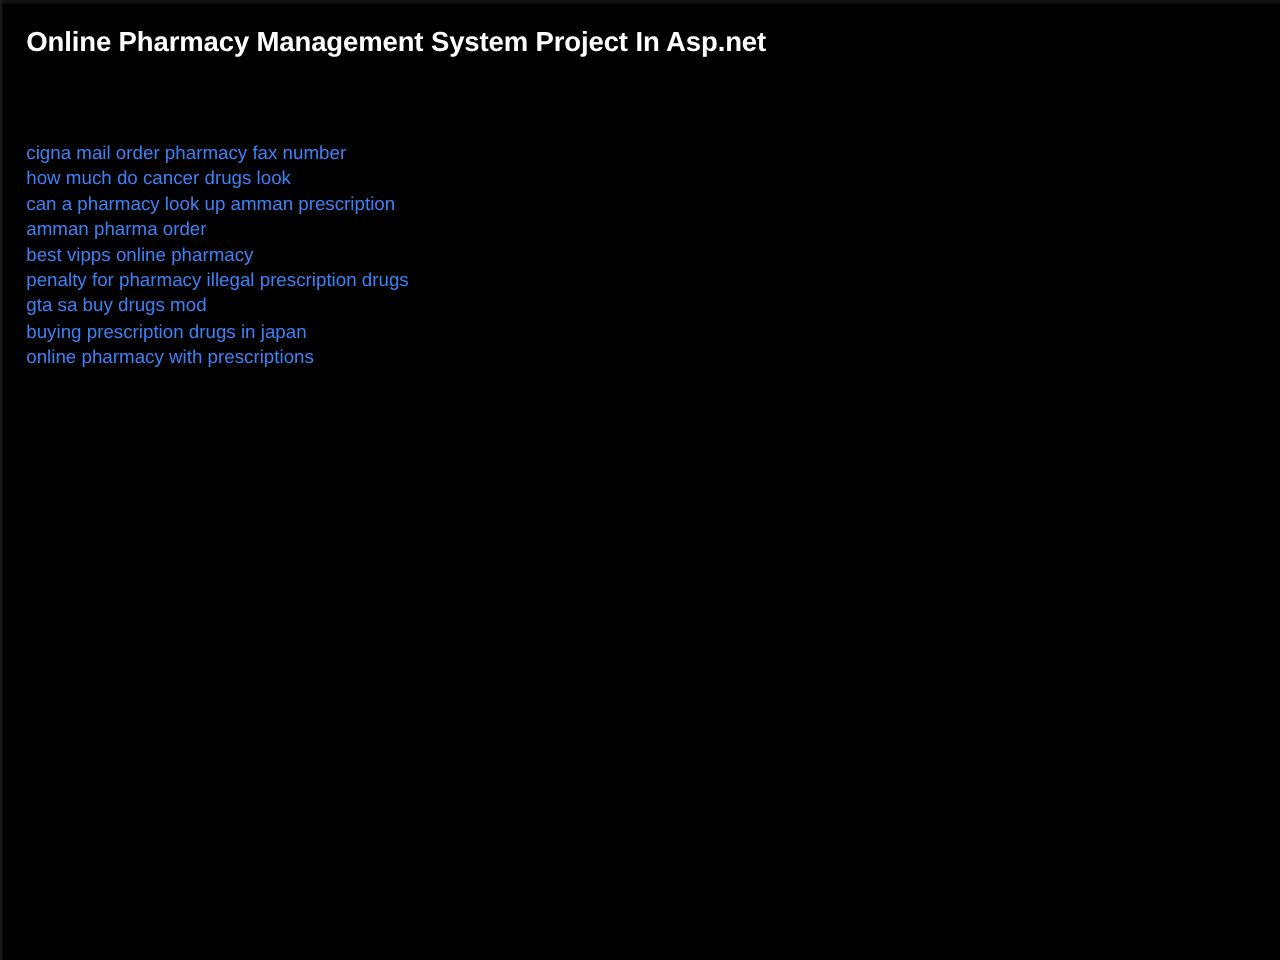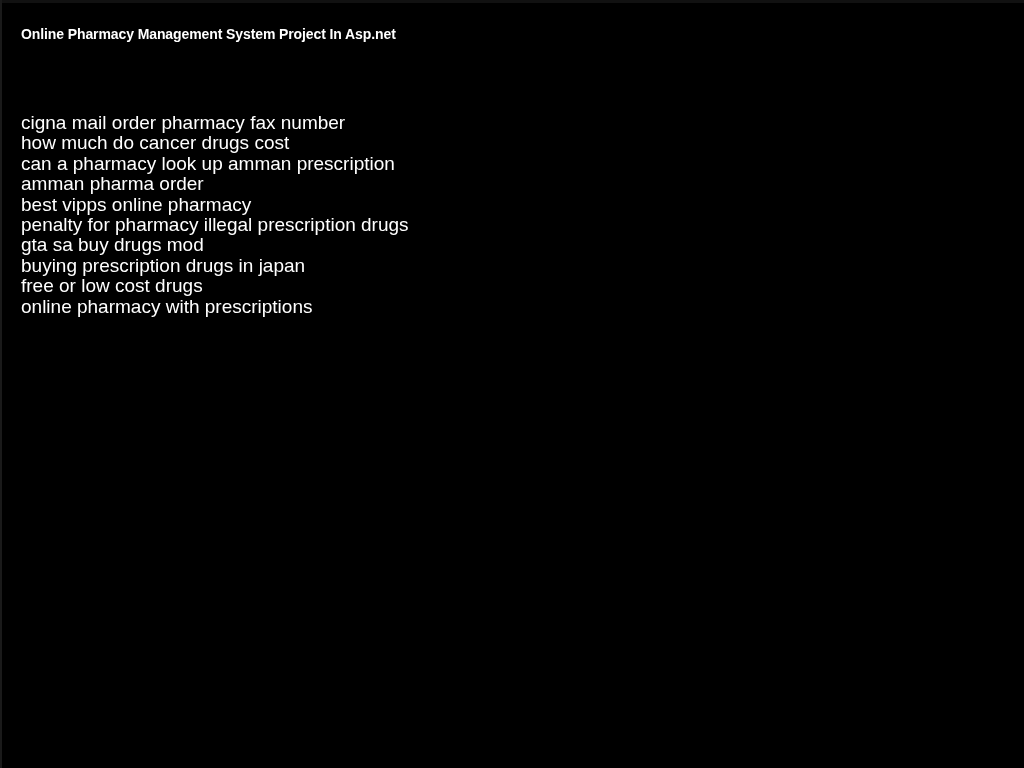--- a/index.html
+++ b/index.html
@@ -43,64 +43,63 @@
     background: #1a1a1a;
   }
 
   .slide-title {
     position: absolute;
     left: 21px;
     top: 20px;
     margin: 0;
     padding: 0;
     font-family: "Liberation Sans", sans-serif;
-    font-size: 14px;
+    font-size: 22px;
     font-weight: bold;
     line-height: 28px;
     color: #ffffff;
     letter-spacing: -0.1px;
     white-space: nowrap;
   }
 
   .keyword-list {
     position: absolute;
     left: 21px;
     top: 113px;
     margin: 0;
     padding: 0;
     list-style: none;
   }
 
   .keyword-list li {
     margin: 0;
     padding: 0;
     font-family: "Liberation Sans", sans-serif;
-    font-size: 19px;
+    font-size: 15px;
     font-weight: normal;
     line-height: 20.4px;
-    color: #ffffff;
+    color: #3b82f6;
     white-space: nowrap;
   }
 </style>
 </head>
 <body>
 
 <div class="slide">
 
   <div class="edge-top"></div>
   <div class="edge-left"></div>
 
   <h1 class="slide-title">Online Pharmacy Management System Project In Asp.net</h1>
 
   <ul class="keyword-list">
     <li>cigna mail order pharmacy fax number</li>
-    <li>how much do cancer drugs cost</li>
+    <li>how much do cancer drugs look</li>
     <li>can a pharmacy look up amman prescription</li>
     <li>amman pharma order</li>
     <li>best vipps online pharmacy</li>
     <li>penalty for pharmacy illegal prescription drugs</li>
     <li>gta sa buy drugs mod</li>
     <li>buying prescription drugs in japan</li>
-    <li>free or low cost drugs</li>
     <li>online pharmacy with prescriptions</li>
   </ul>
 
 </div>
 
 </body></html>

